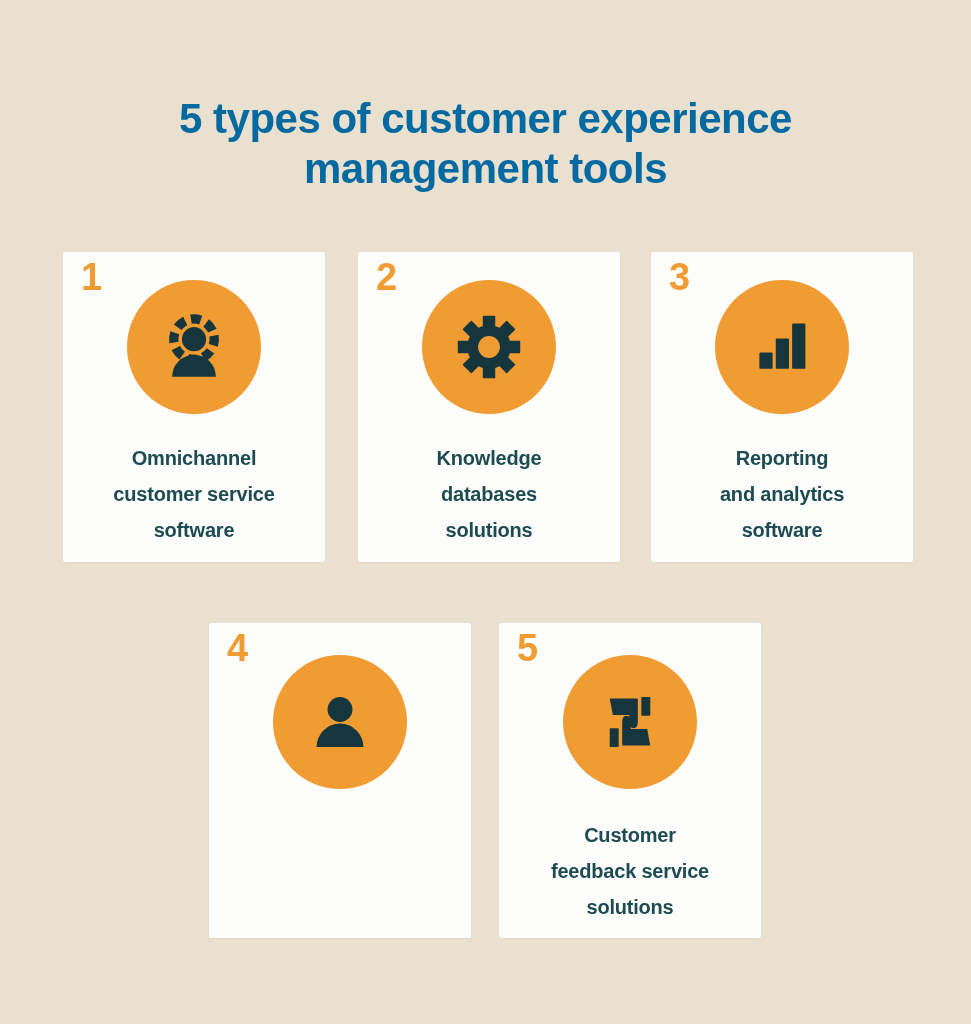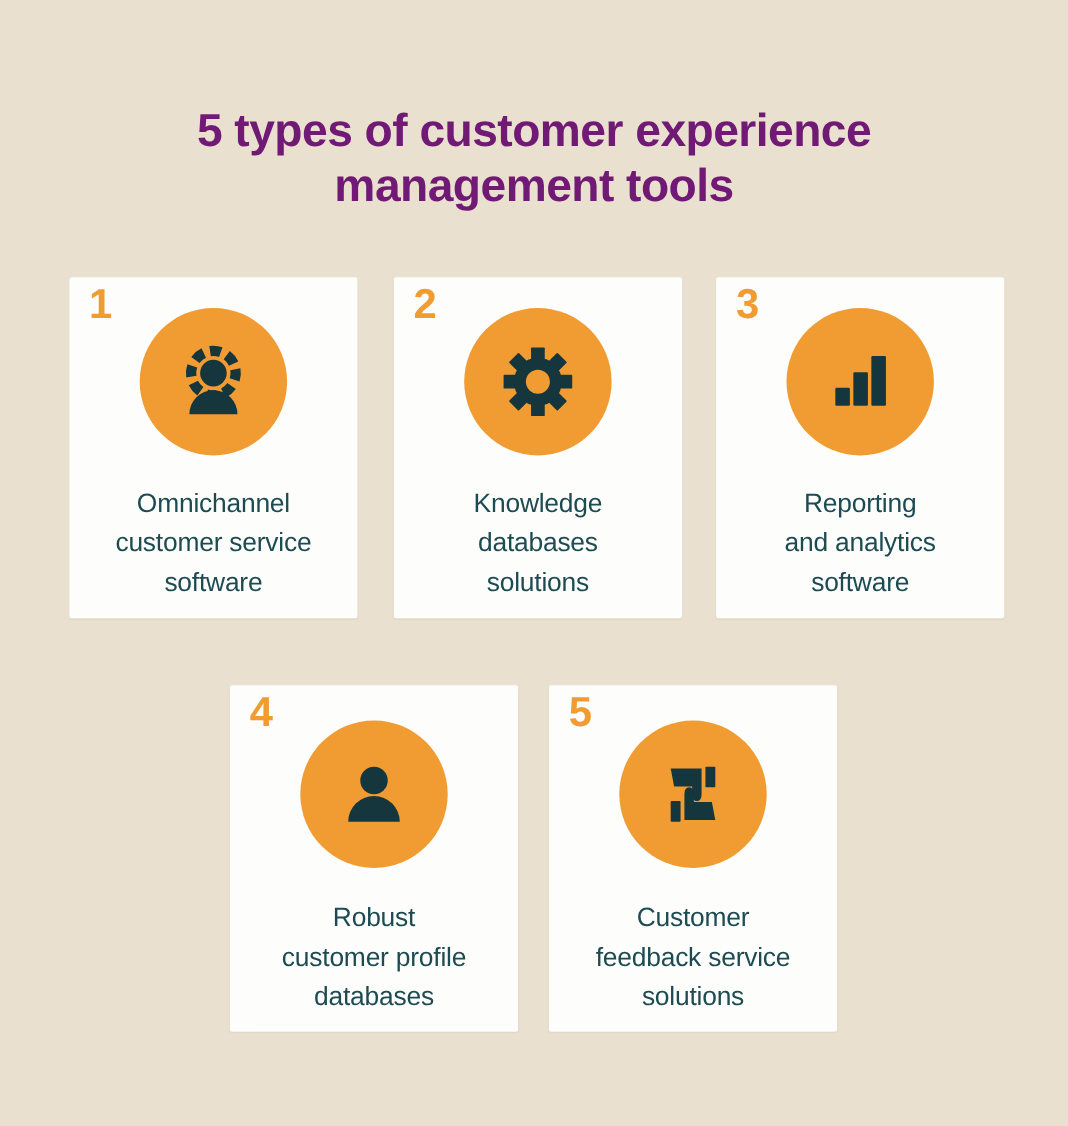--- a/index.html
+++ b/index.html
@@ -17,21 +17,21 @@
   .page-title {
     position: absolute;
     top: 66px;
     left: 0;
     right: 0;
     text-align: center;
     font-size: 42px;
     line-height: 50px;
     font-weight: bold;
     letter-spacing: -0.5px;
-    color: #701a75;
+    color: #0369a1;
     white-space: pre-line;
   }
   .card {
     position: absolute;
     width: 262px;
     height: 310px;
     background: #FDFDFC;
     border-radius: 2px;
     box-shadow: 0 1px 2px rgba(0,0,0,0.04);
   }
@@ -67,23 +67,23 @@
     width: 78px;
     height: 78px;
     display: block;
   }
   .card-label {
     position: absolute;
     top: 188px;
     left: 6px;
     right: 6px;
     text-align: center;
-    font-size: 24px;
+    font-size: 20px;
     line-height: 36px;
-    font-weight: 400;
+    font-weight: 700;
     letter-spacing: -0.2px;
     color: #1D4B52;
     white-space: pre-line;
   }
   .row2 .card-label { top: 194px; }
   .teal { fill: #16363D; }
   .teal-stroke { stroke: #16363D; fill: none; }
   .hole { fill: #F09C33; }
 </style>
 </head>
@@ -146,23 +146,20 @@
 </div>
 
 <div class="card row2" id="card4">
   <div class="card-number">4</div>
   <div class="icon-circle">
     <svg viewBox="0 0 100 100" aria-hidden="true">
       <circle class="teal" cx="50" cy="34" r="16"></circle>
       <path class="teal" d="M20 82 a30 30 0 0 1 60 0 Z"></path>
     </svg>
   </div>
-  <div class="card-label">Robust
-customer profile
-databases</div>
 </div>
 
 <div class="card row2" id="card5">
   <div class="card-number">5</div>
   <div class="icon-circle">
     <svg viewBox="0 0 100 100" aria-hidden="true">
       <g class="teal">
         <path d="M24 20 L60 20 L60 50 Q60 58 54.5 58 Q49 58 49 50 L49 41 L28 41 Z"></path>
         <rect x="64.5" y="18" width="11.5" height="24" rx="1"></rect>
       </g>

